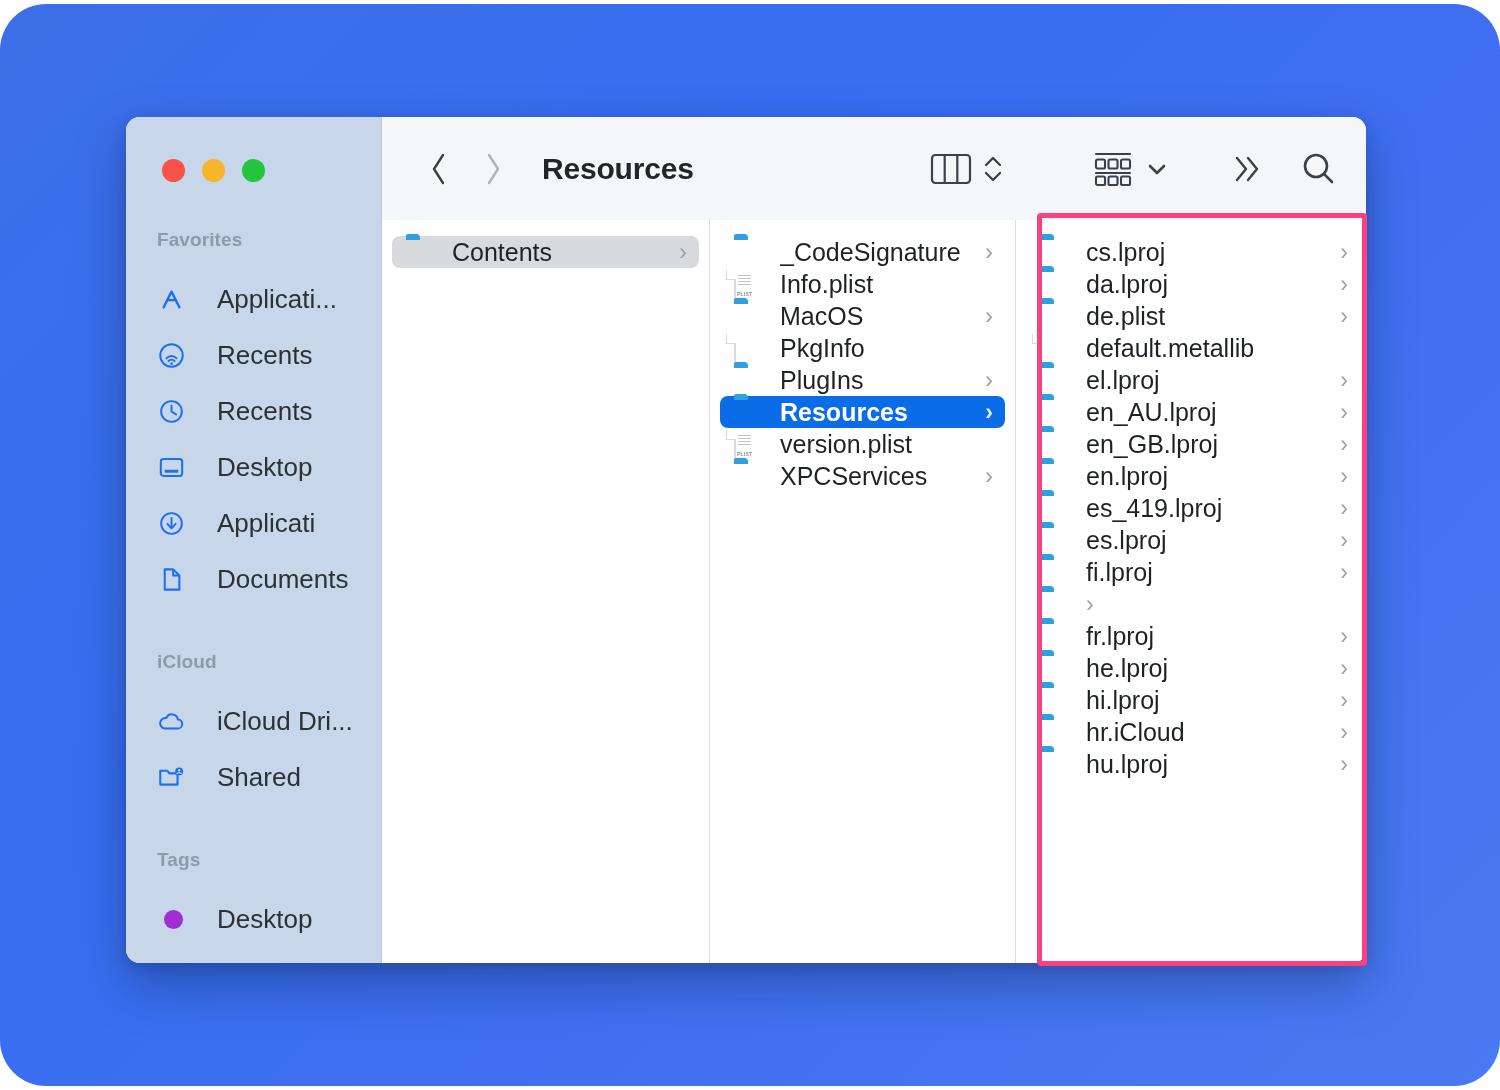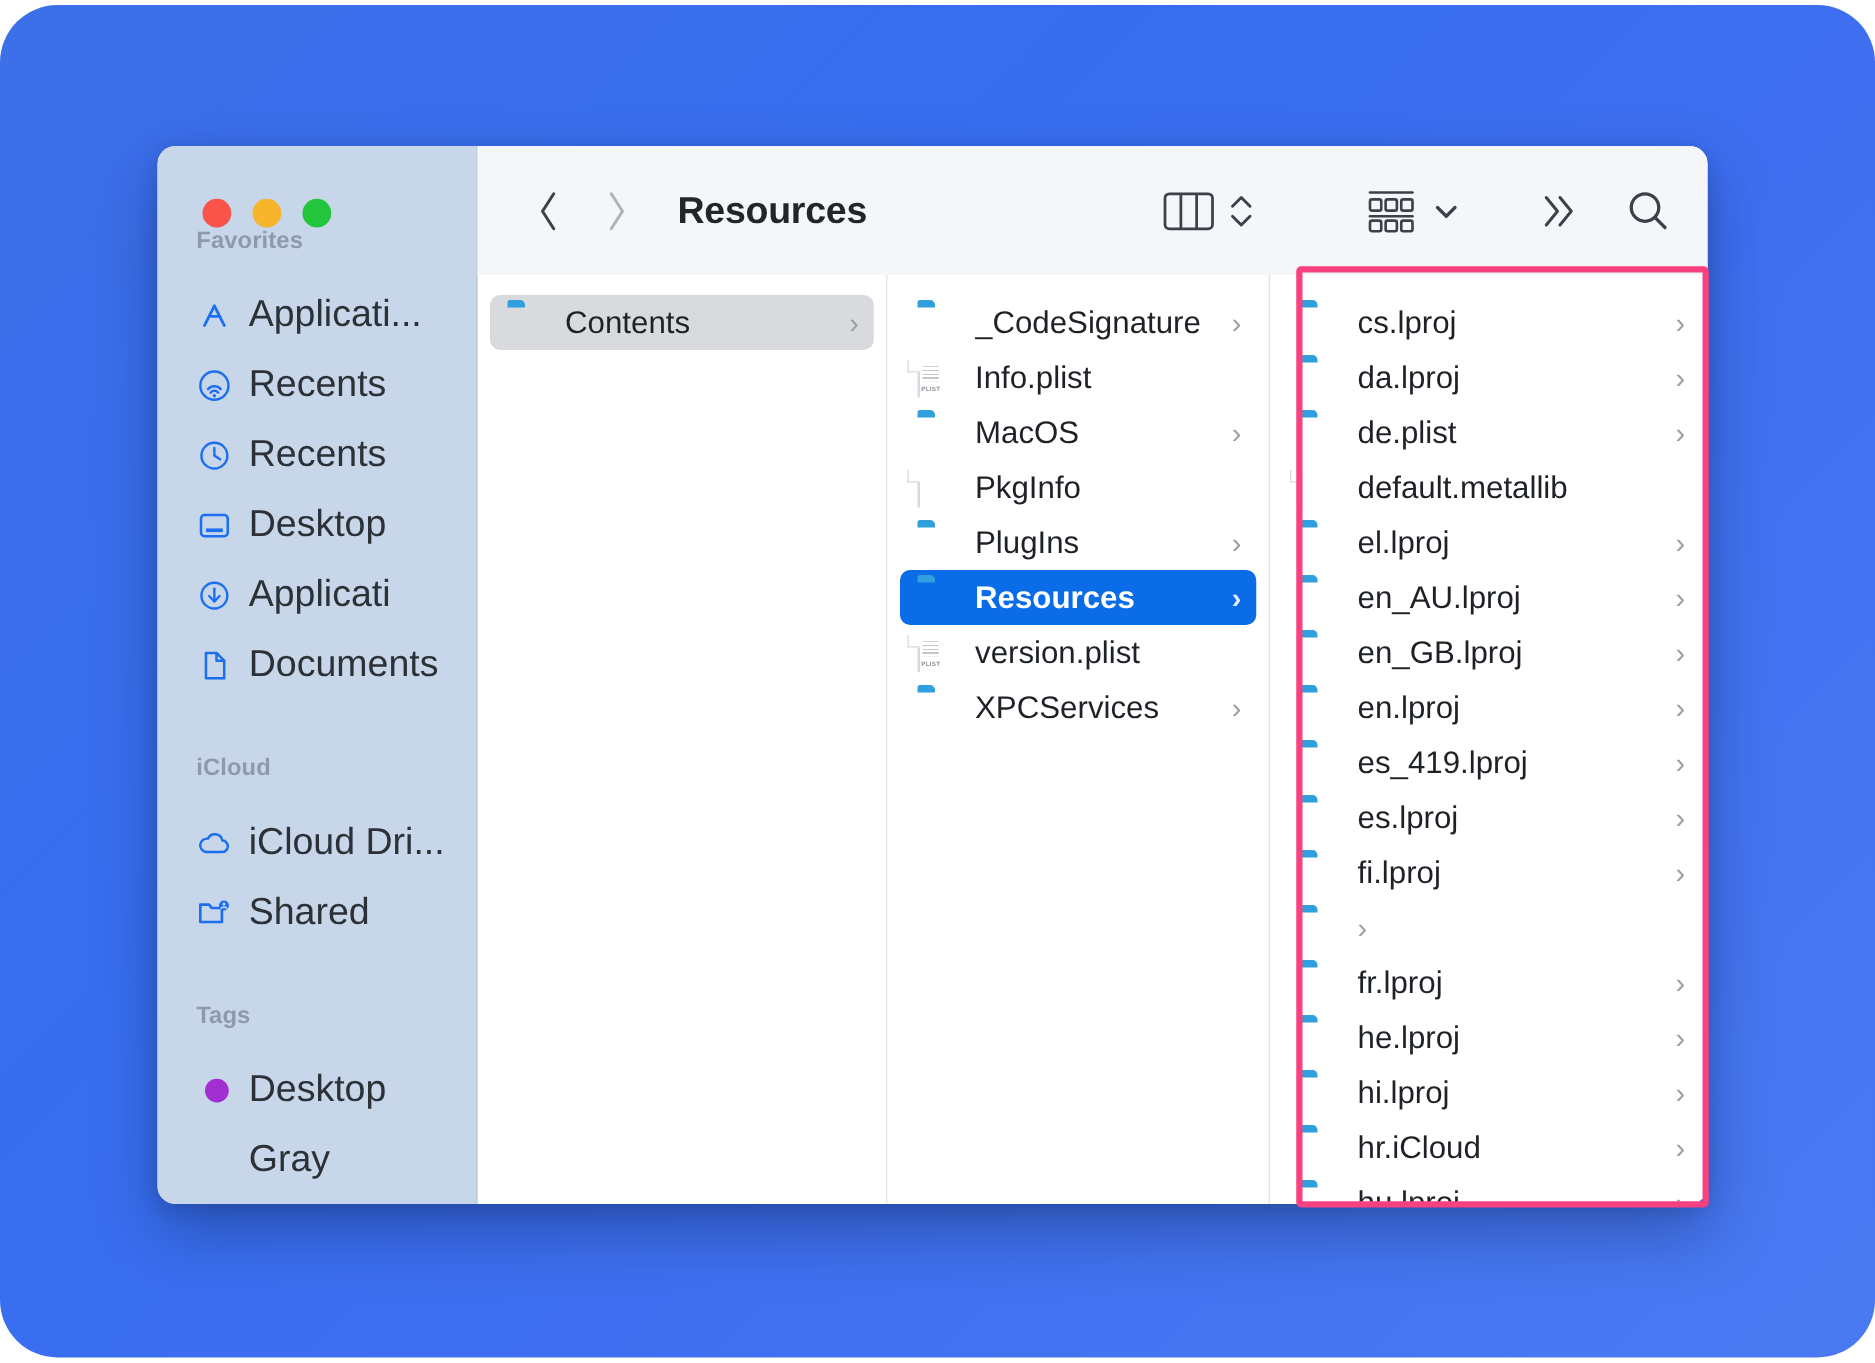--- a/index.html
+++ b/index.html
@@ -62,25 +62,25 @@
   .sb-header {
     font-size: 19px;
     font-weight: bold;
     color: #8d9aab;
     padding: 0 0 0 31px;
     letter-spacing: .1px;
   }
   .sb-item {
     display: flex;
     align-items: center;
-    gap: 14px;
+    gap: 32px;
     height: 56px;
     padding-left: 31px;
     color: #2c3137;
-    font-size: 30px;
+    font-size: 26px;
     white-space: nowrap;
   }
   .sb-icon {
     width: 28px; height: 28px;
     flex: 0 0 28px;
     display: flex; align-items: center; justify-content: center;
   }
   .sb-icon svg { display: block; }
   .tag-dot { width: 19px; height: 19px; border-radius: 50%; margin-left: 4px; }
 
@@ -139,21 +139,21 @@
     background: #ffffff;
     border-right: 1px solid #dcdfe4;
   }
   #col-1 { width: 328px; flex: 0 0 328px; }
   #col-2 { width: 306px; flex: 0 0 306px; }
   #col-3 { flex: 1 1 auto; border-right: none; }
 
   .row {
     display: flex;
     align-items: center;
-    height: 44px;
+    height: 32px;
     margin: 0 10px;
     padding: 0 12px 0 14px;
     border-radius: 8px;
     font-size: 25px;
     color: #1e2227;
     white-space: nowrap;
     gap: 14px;
   }
   #col-3 .row { margin: 0 6px 0 10px; }
   .row .name { flex: 1 1 auto; overflow: hidden; text-overflow: ellipsis; }
@@ -243,21 +243,21 @@
   <div id="window">
 
     <div id="sidebar">
 
       <div class="traffic-lights">
         <div class="light red"></div>
         <div class="light yellow"></div>
         <div class="light green"></div>
       </div>
 
-      <div class="sb-section" style="">
+      <div class="sb-section" style="margin-top:47px;">
         <div class="sb-header">Favorites</div>
 
         <div class="sb-item" style="margin-top:20px;">
           <span class="sb-icon">
             <svg width="27" height="27" viewBox="0 0 24 24" fill="none" stroke="#1b6ff0" stroke-width="2" stroke-linecap="round" stroke-linejoin="round">
               <path d="M5 19 L12 5 L19 19"></path>
                 <path d="M8.5 12.5 H15.5"></path>
             </svg>
           </span>
           <span>Applicati...</span>

